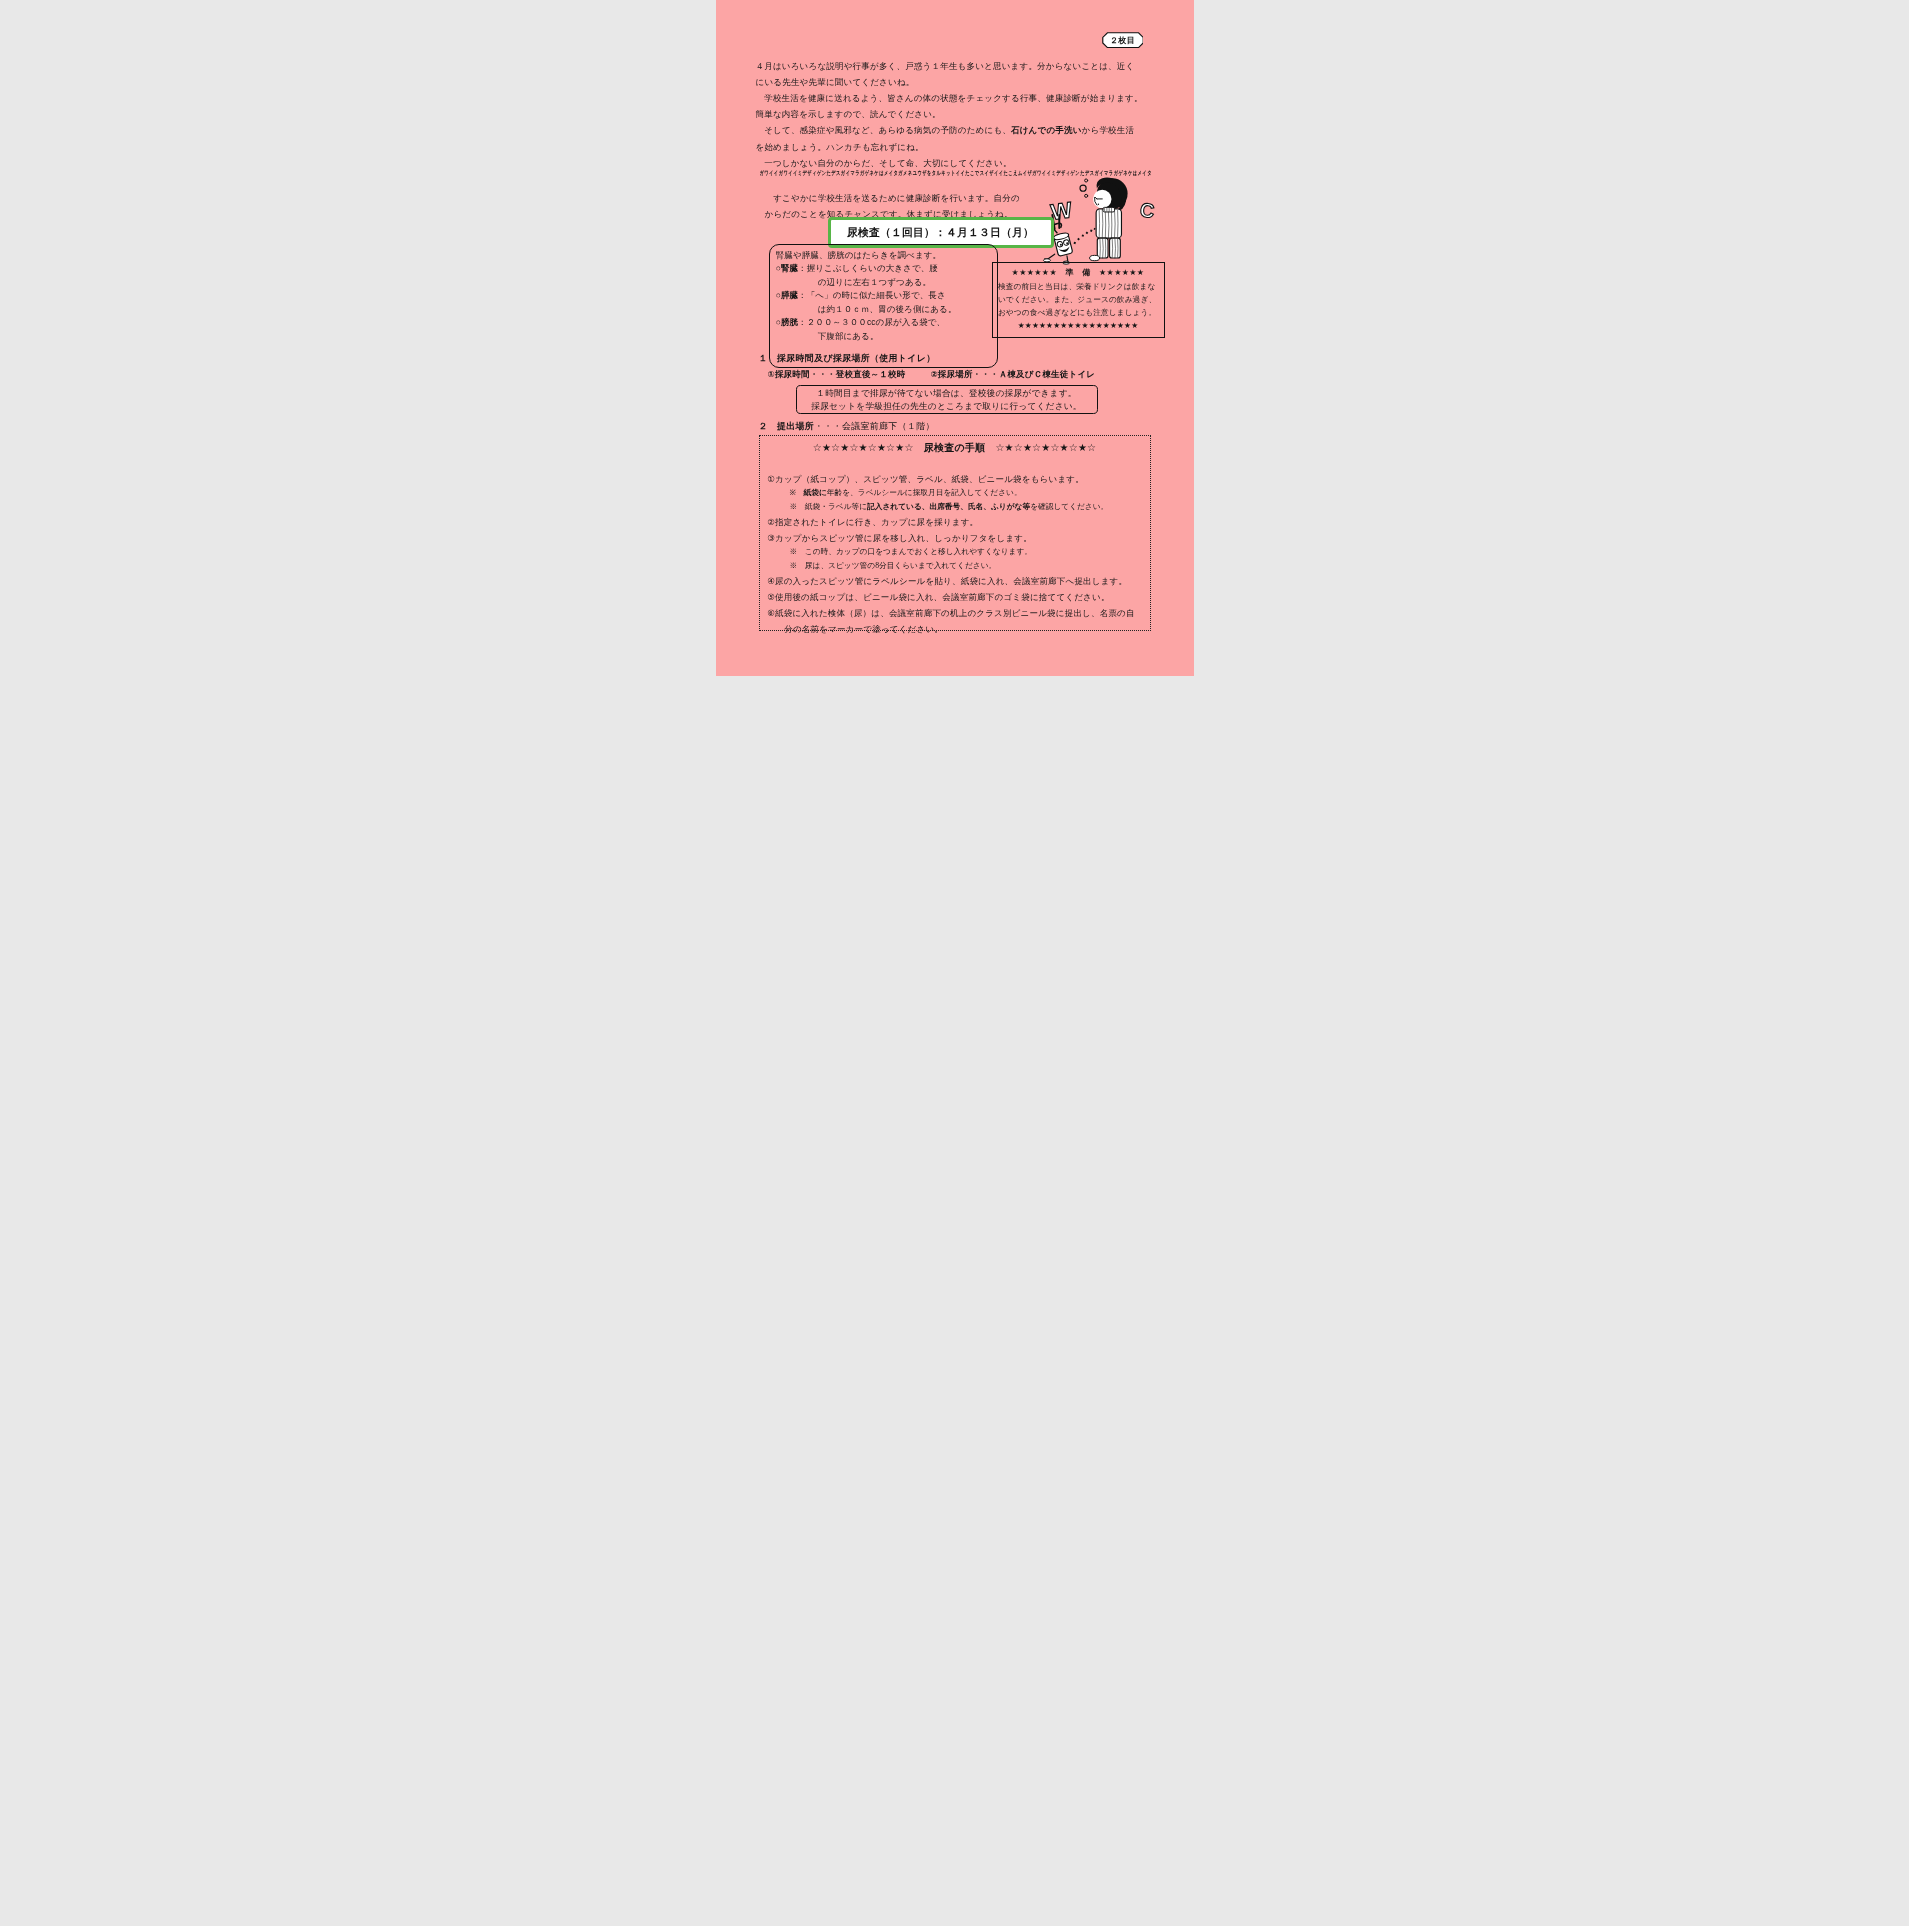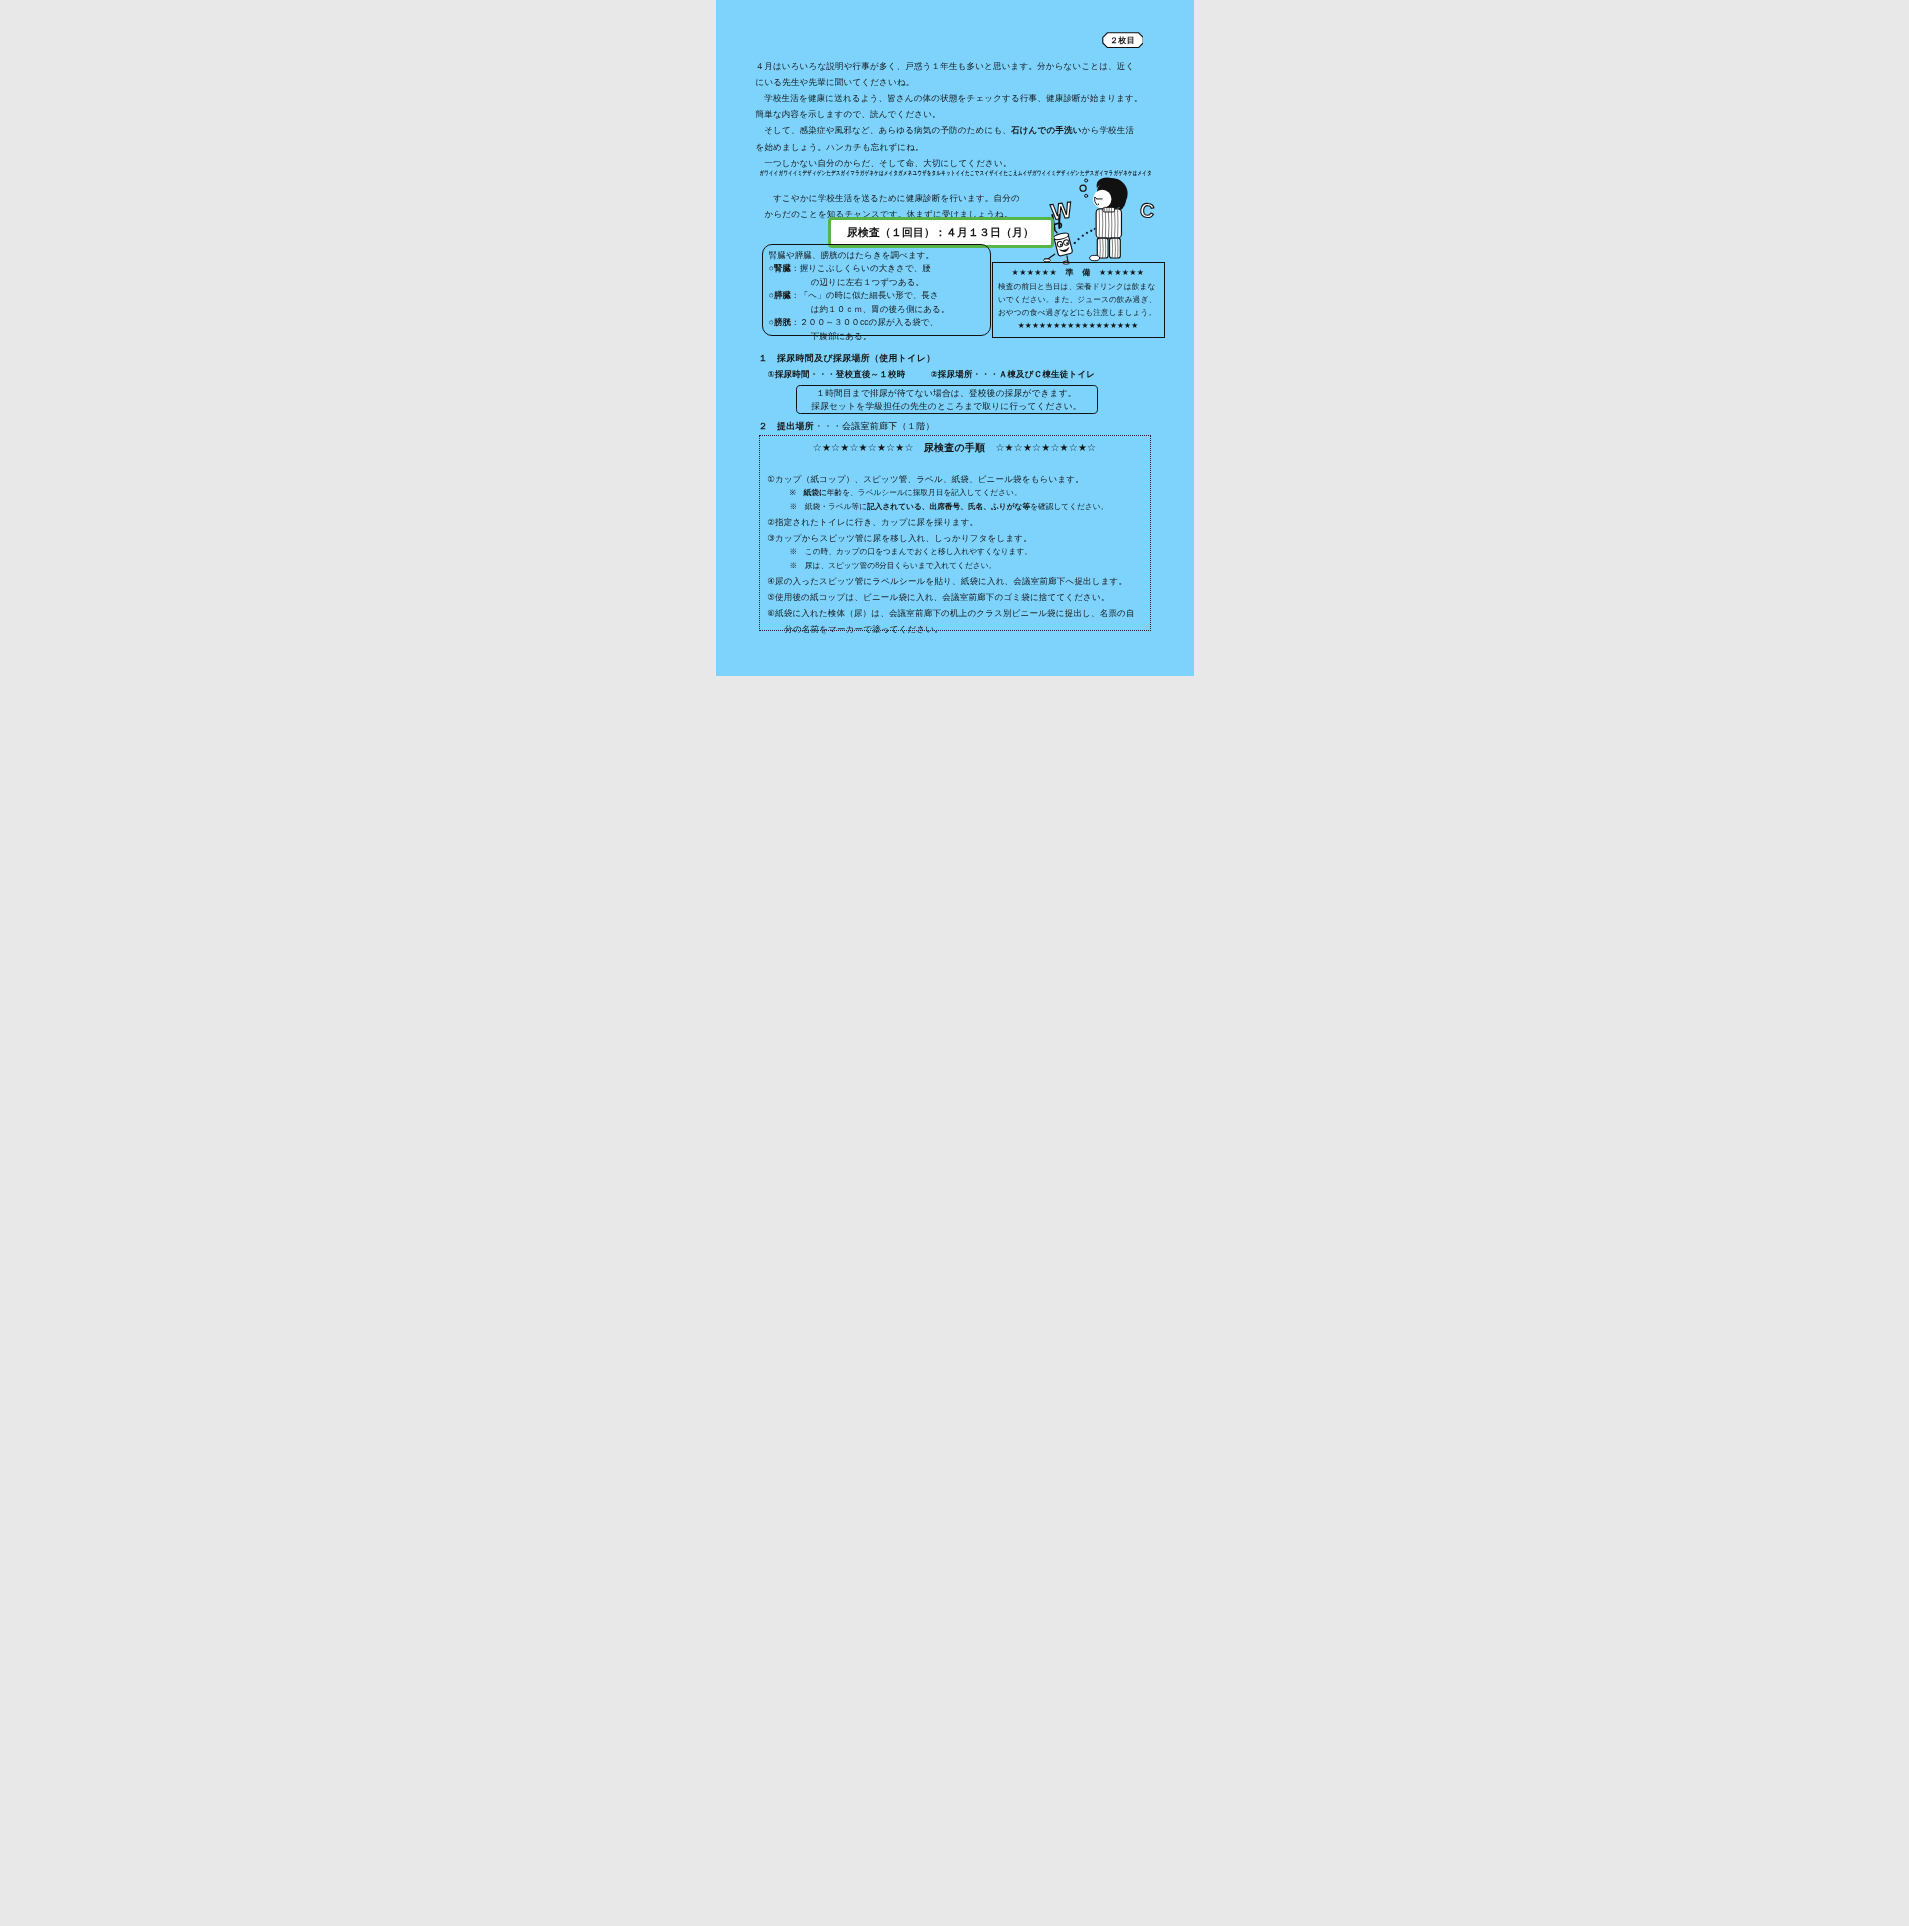--- a/index.html
+++ b/index.html
@@ -1,18 +1,18 @@
 <!DOCTYPE html>
 <html style="font-size:6.2px"><head>
 <meta charset="utf-8">
 <style>
   html,body { margin:0; padding:0; background:#e8e8e8; }
   .page {
     position:relative; width:478px; height:676px; margin:0 auto;
-    background:#7dd3fc; overflow:hidden;
+    background:#fca5a5; overflow:hidden;
     font-family:"Liberation Sans","DejaVu Sans",sans-serif; color:#161616;
   }
   .mincho { font-family:"Liberation Serif","DejaVu Serif",serif; }
   .b { font-weight:bold;font-family:Liberation Mono, monospace; }
   p { margin:0; }
 
   
   .page-badge { position:absolute; left:386px; top:32px; width:42px; height:16px; }
   .page-badge svg { position:absolute; inset:0; }
   .page-badge span {
@@ -36,21 +36,21 @@
   
   .wc-illu { position:absolute; left:321px; top:172px; width:129px; height:93px; }
 
   
   .green-banner { position:absolute; left:112px; top:217px; width:220px; height:25px;
                   border:3.1px solid #57b547; border-radius:4px; background:#fff;
                   display:flex; align-items:center; justify-content:center;
                   font-size:10.8px; font-weight:bold; letter-spacing:0.2px; }
 
   
-  .organ-box { position:absolute; left:46px; top:244px; width:229px; height:92px;
+  .organ-box { position:absolute; left:53px; top:244px; width:229px; height:124px;
                border:1.2px solid #111; border-radius:10px; padding:3.9px 6.2px;
                font-size:8.5px; line-height:13px; letter-spacing:0.1px; box-sizing:border-box; }
   .organ-box .cont { padding-left:42px; }
 
   
   .prep-box { position:absolute; left:276px; top:262px; width:173px; height:76px;
               border:1.3px solid #111; padding:3.1px 5.4px; box-sizing:border-box;
               font-size:7.7px; line-height:13px; letter-spacing:0.1px; }
   .prep-box .title { text-align:center; font-size:8px; font-weight:bold; letter-spacing:0.4px; margin-bottom:0.8px; }
   .prep-box .stars-bottom { text-align:center; font-size:7.7px; letter-spacing:0.2px; }

